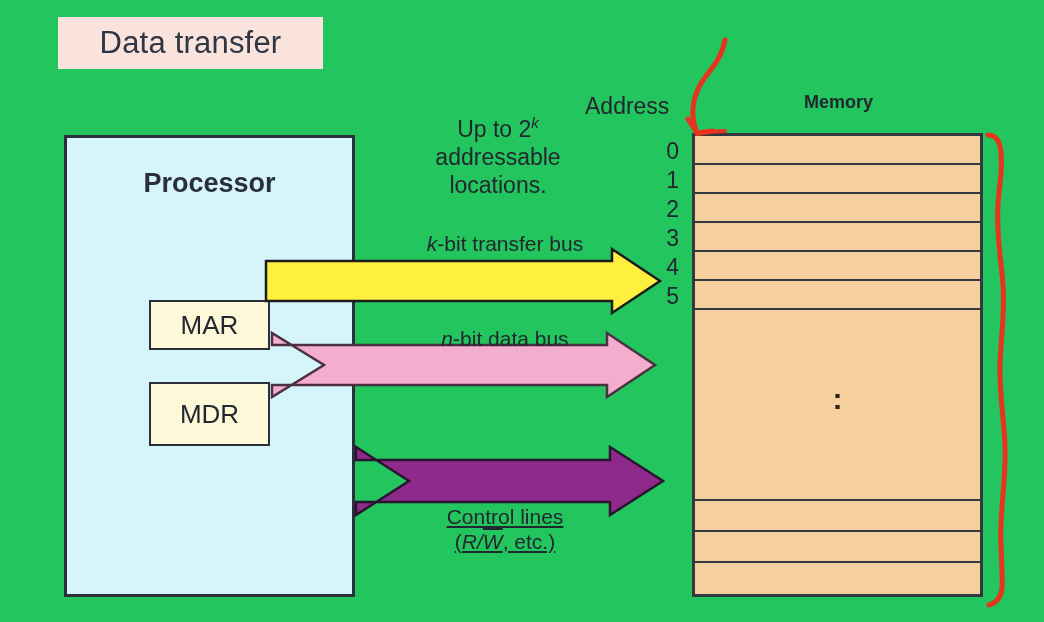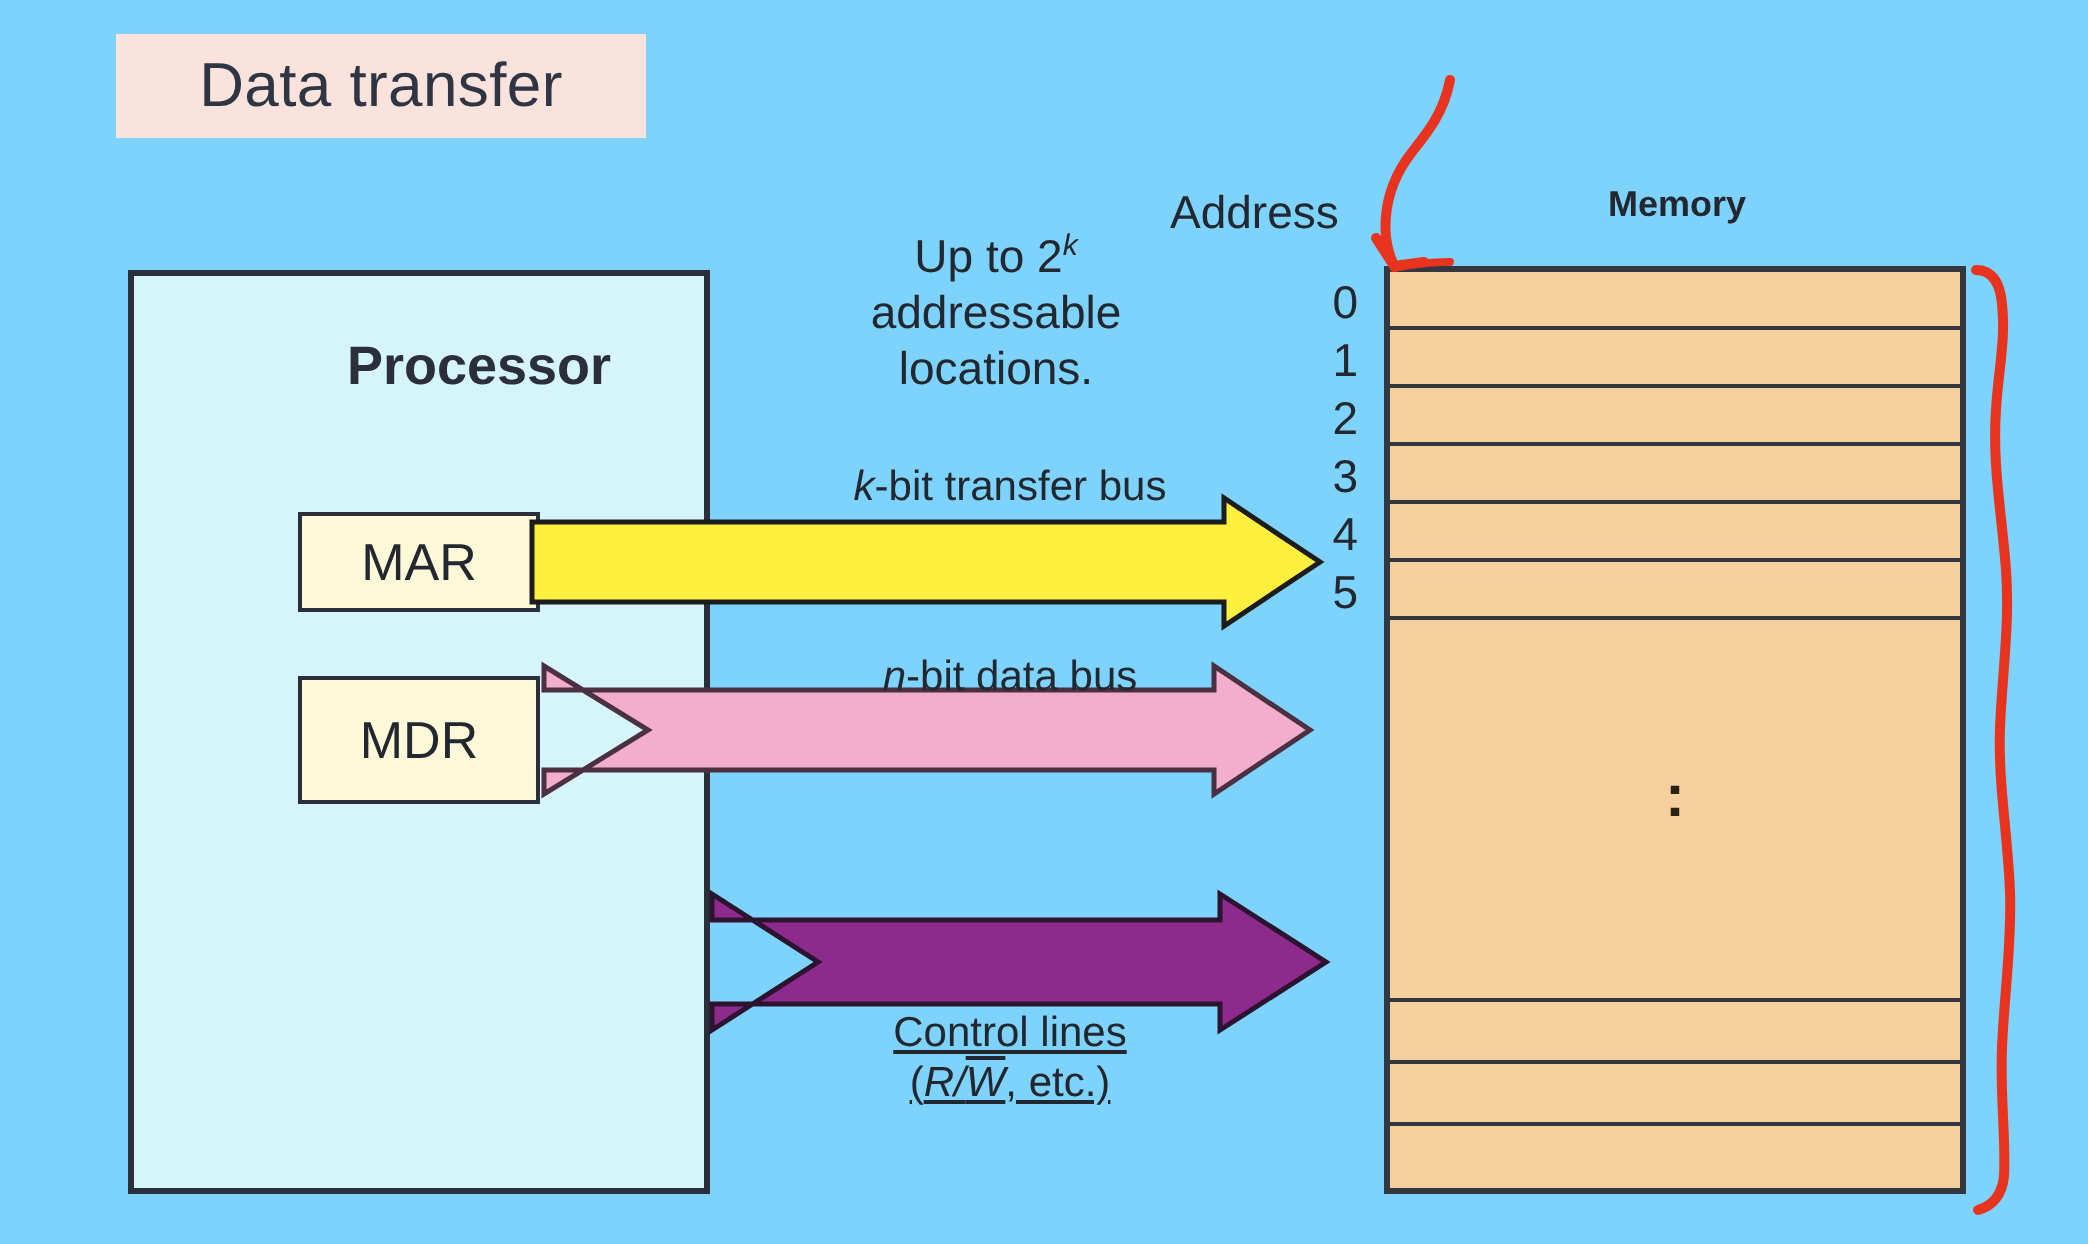--- a/index.html
+++ b/index.html
@@ -7,21 +7,21 @@
     padding: 0;
     background: #ffffff;
   }
   body {
     font-family: "Liberation Sans", sans-serif;
   }
   #stage {
     position: relative;
     width: 1044px;
     height: 622px;
-    background: #7dd3fc;
+    background: #22c55e;
     overflow: hidden;
   }
 
   
   #title-box {
     position: absolute;
     left: 58px;
     top: 17px;
     width: 265px;
     height: 52px;
@@ -53,33 +53,33 @@
   }
   #processor-label {
     position: absolute;
     left: 64px;
     top: 168px;
     width: 291px;
     text-align: center;
     font-size: 27px;
     font-weight: bold;
     color: #2b2f3a;
-    padding-left: 30px;
   }
 
   .reg-box {
     position: absolute;
     background: #fdf8d8;
     border: 2px solid #2b2f3a;
     box-sizing: border-box;
     display: flex;
     align-items: center;
     justify-content: center;
     font-size: 26px;
     color: #23272f;
+    margin-top: 44px;
   }
   #mar-box { left: 149px; top: 256px; width: 121px; height: 50px; }
   #mdr-box { left: 149px; top: 338px; width: 121px; height: 64px; }
 
   
   #bus-svg {
     position: absolute;
     left: 0; top: 0;
     width: 1044px;
     height: 622px;

